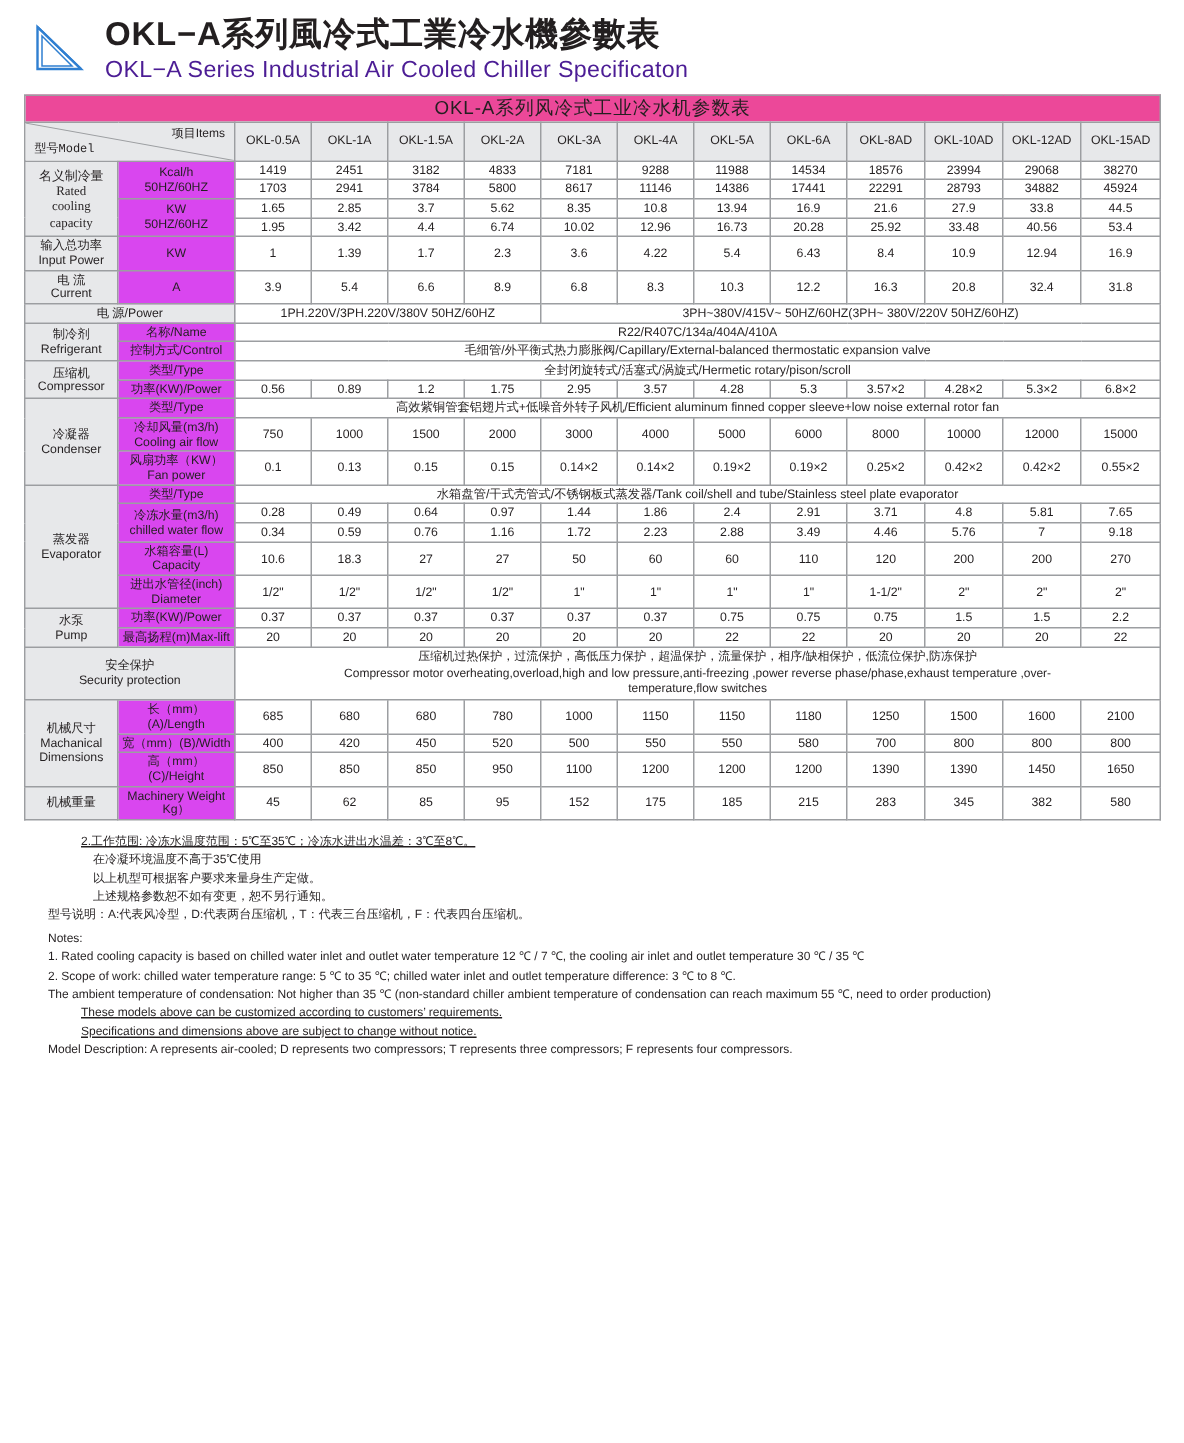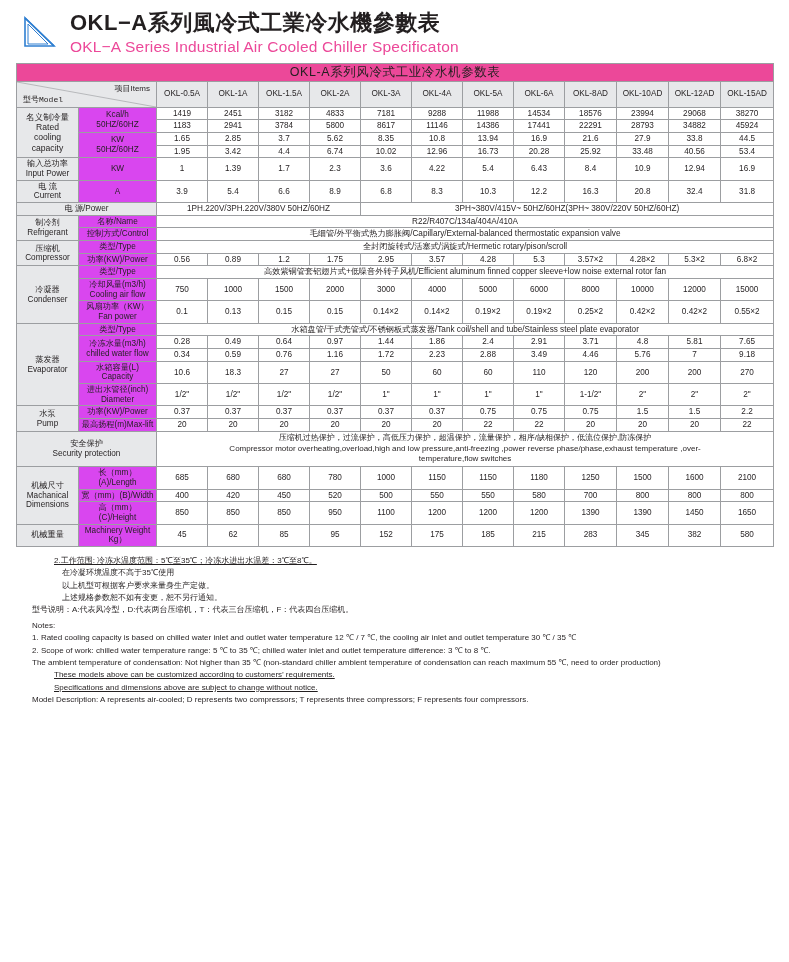--- a/index.html
+++ b/index.html
@@ -16,21 +16,21 @@
 
   
   .header { display: flex; align-items: flex-start; padding: 8px 0 6px 4px; }
   .logo { width: 44px; height: 44px; margin-right: 6px; flex: none; position: relative; }
   .titles { padding-top: 2px; }
   .title-cn {
     font-size: 22px; font-weight: bold; letter-spacing: .5px; line-height: 1.15;
     color: #231f20;
   }
   .title-en {
-    font-size: 15.5px; line-height: 1.2; color: #ec4899; margin-top: 3px; letter-spacing: .2px;
+    font-size: 15.5px; line-height: 1.2; color: #4c1d95; margin-top: 3px; letter-spacing: .2px;
   }
 
   
   table.spec {
     width: 757px;
     border-collapse: collapse;
     table-layout: fixed;
     font-size: 8.2px;
     line-height: 1.18;
   }
@@ -47,21 +47,21 @@
     color: #ffffff;
     font-size: 12.5px;
     font-weight: bold;
     letter-spacing: .6px;
     padding: 4px 0;
     border: 1px solid #0f6fc5;
   }
   .hdr td { background: #e7e8ea; height: 26px; font-size: 8.2px; }
   .lbl { background: #e7e8ea; }
   .lbl-2 { background: #d946ef; }
-  .big { font-size: 8.6px; }
+  .big { font-size: 8.6px; font-family: Liberation Serif, serif; }
 
   .diag {
     position: relative;
     background: #e7e8ea;
     height: 30px;
     padding: 0;
   }
   .diag .sl { position: absolute; left: 0; top: 0; width: 100%; height: 100%; }
   .diag .m { position: absolute; left: 6px; bottom: 2px; font-size: 8px; font-family: Liberation Mono, monospace; }
   .diag .i { position: absolute; right: 6px; top: 2px; font-size: 8px; }
@@ -164,21 +164,21 @@
       <td>7181</td>
       <td>9288</td>
       <td>11988</td>
       <td>14534</td>
       <td>18576</td>
       <td>23994</td>
       <td>29068</td>
       <td>38270</td>
     </tr>
     <tr>
-      <td>1183</td>
+      <td>1703</td>
       <td>2941</td>
       <td>3784</td>
       <td>5800</td>
       <td>8617</td>
       <td>11146</td>
       <td>14386</td>
       <td>17441</td>
       <td>22291</td>
       <td>28793</td>
       <td>34882</td>

